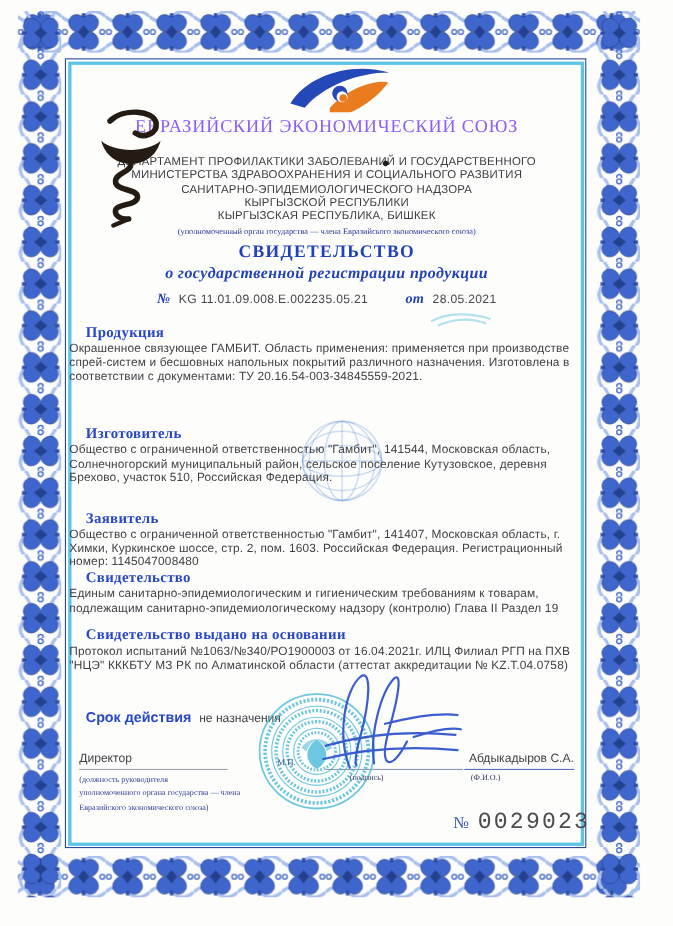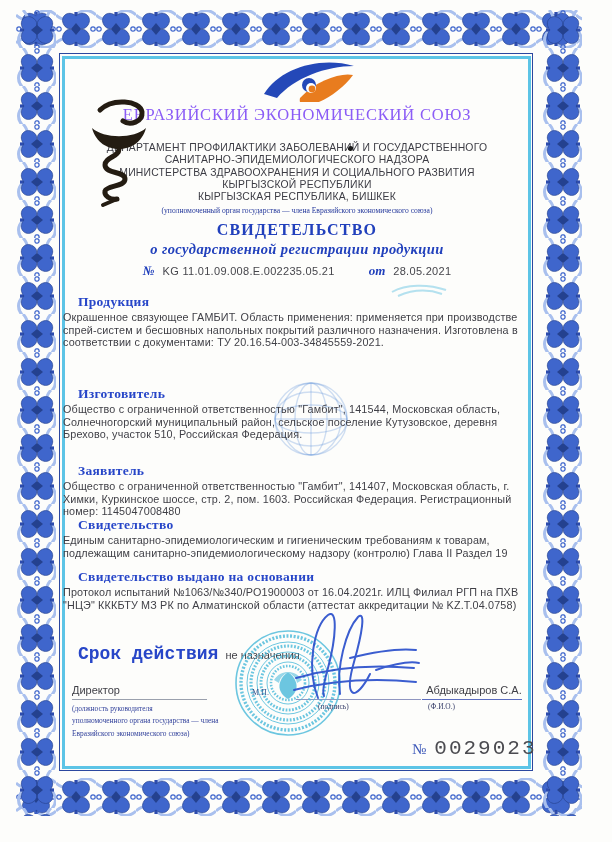--- a/index.html
+++ b/index.html
@@ -57,21 +57,21 @@
   .s-head{
     font-family:"Liberation Serif", serif; font-weight:bold; font-size:13.5px;
     color:#2746c8; margin-left:15px; letter-spacing:0.3px;
   }
   .s-body{
     font-size:10.8px; line-height:12.6px; color:#3f3f46; letter-spacing:0.15px;
     margin-top:1px;
   }
   .validity{position:absolute; left:78px; top:644px; display:flex; align-items:baseline; gap:7px;}
   .validity .v-label{
-    font-family:Liberation Mono, monospace; font-weight:bold; font-size:18px; color:#2746c8;
+    font-family:Liberation Sans, sans-serif; font-weight:bold; font-size:13px; color:#2746c8;
   }
   .validity .v-value{font-size:11px; color:#3f3f46;}
   .sig-label{position:absolute; left:72px; top:684px; font-size:11px; color:#3f3f46;}
   .sig-line{position:absolute; border-top:1px solid #9aa0ad;}
   .small-note{
     position:absolute; font-family:"Liberation Serif", serif; font-size:7.4px;
     color:#2f3f9a; line-height:12.4px;
   }
   .small-note span{display:block;}
   .mp-mark{position:absolute; left:252px; top:688px; font-family:"Liberation Serif", serif;
@@ -146,22 +146,22 @@
     <path d="M40 40 C56 22 82 14 93 17 C82 32 63 45 46 48 C41 48 39 45 40 40 Z" fill="#e87c1e"></path>
     <circle cx="49" cy="27" r="7" fill="#2448b8"></circle>
     <circle cx="51" cy="30" r="5" fill="#ffffff"></circle>
     <circle cx="52" cy="31" r="3.4" fill="#e87c1e"></circle>
   </svg>
 
   <div class="header-block">
     <div class="union-title">ЕВРАЗИЙСКИЙ ЭКОНОМИЧЕСКИЙ СОЮЗ</div>
     <div class="dept">
       <span>ДЕПАРТАМЕНТ ПРОФИЛАКТИКИ ЗАБОЛЕВАНИЙ И ГОСУДАРСТВЕННОГО</span>
+      <span>МИНИСТЕРСТВА ЗДРАВООХРАНЕНИЯ И СОЦИАЛЬНОГО РАЗВИТИЯ</span>
       <span>САНИТАРНО-ЭПИДЕМИОЛОГИЧЕСКОГО НАДЗОРА</span>
-      <span>МИНИСТЕРСТВА ЗДРАВООХРАНЕНИЯ И СОЦИАЛЬНОГО РАЗВИТИЯ</span>
       <span>КЫРГЫЗСКОЙ РЕСПУБЛИКИ</span>
       <span>КЫРГЫЗСКАЯ РЕСПУБЛИКА, БИШКЕК</span>
     </div>
     <div class="authority-note">(уполномоченный орган государства — члена Евразийского экономического союза)</div>
     <div class="doc-title1">СВИДЕТЕЛЬСТВО</div>
     <div class="doc-title2">о государственной регистрации продукции</div>
     <div class="numrow">
       <span class="mark">№</span>
       <span class="val">KG 11.01.09.008.Е.002235.05.21</span>
       <span class="gap"></span>

